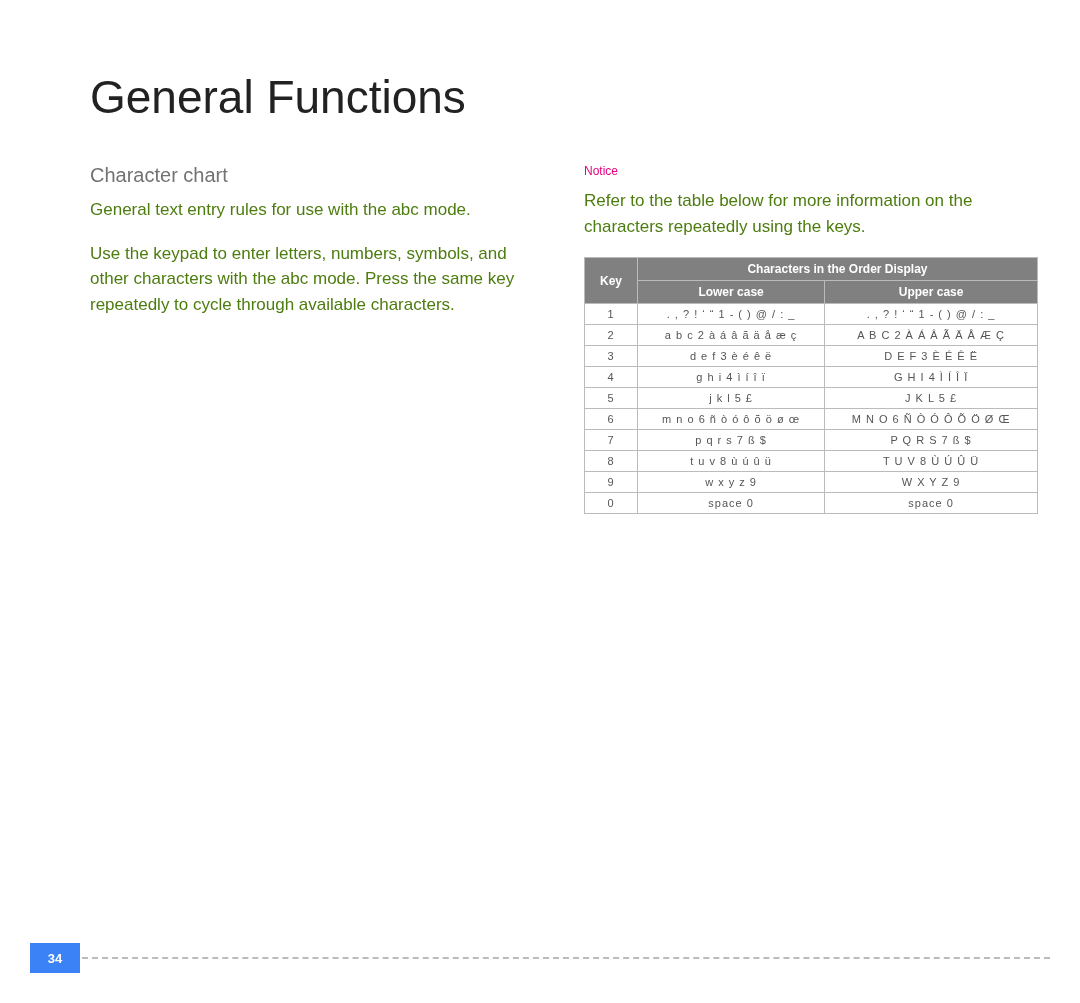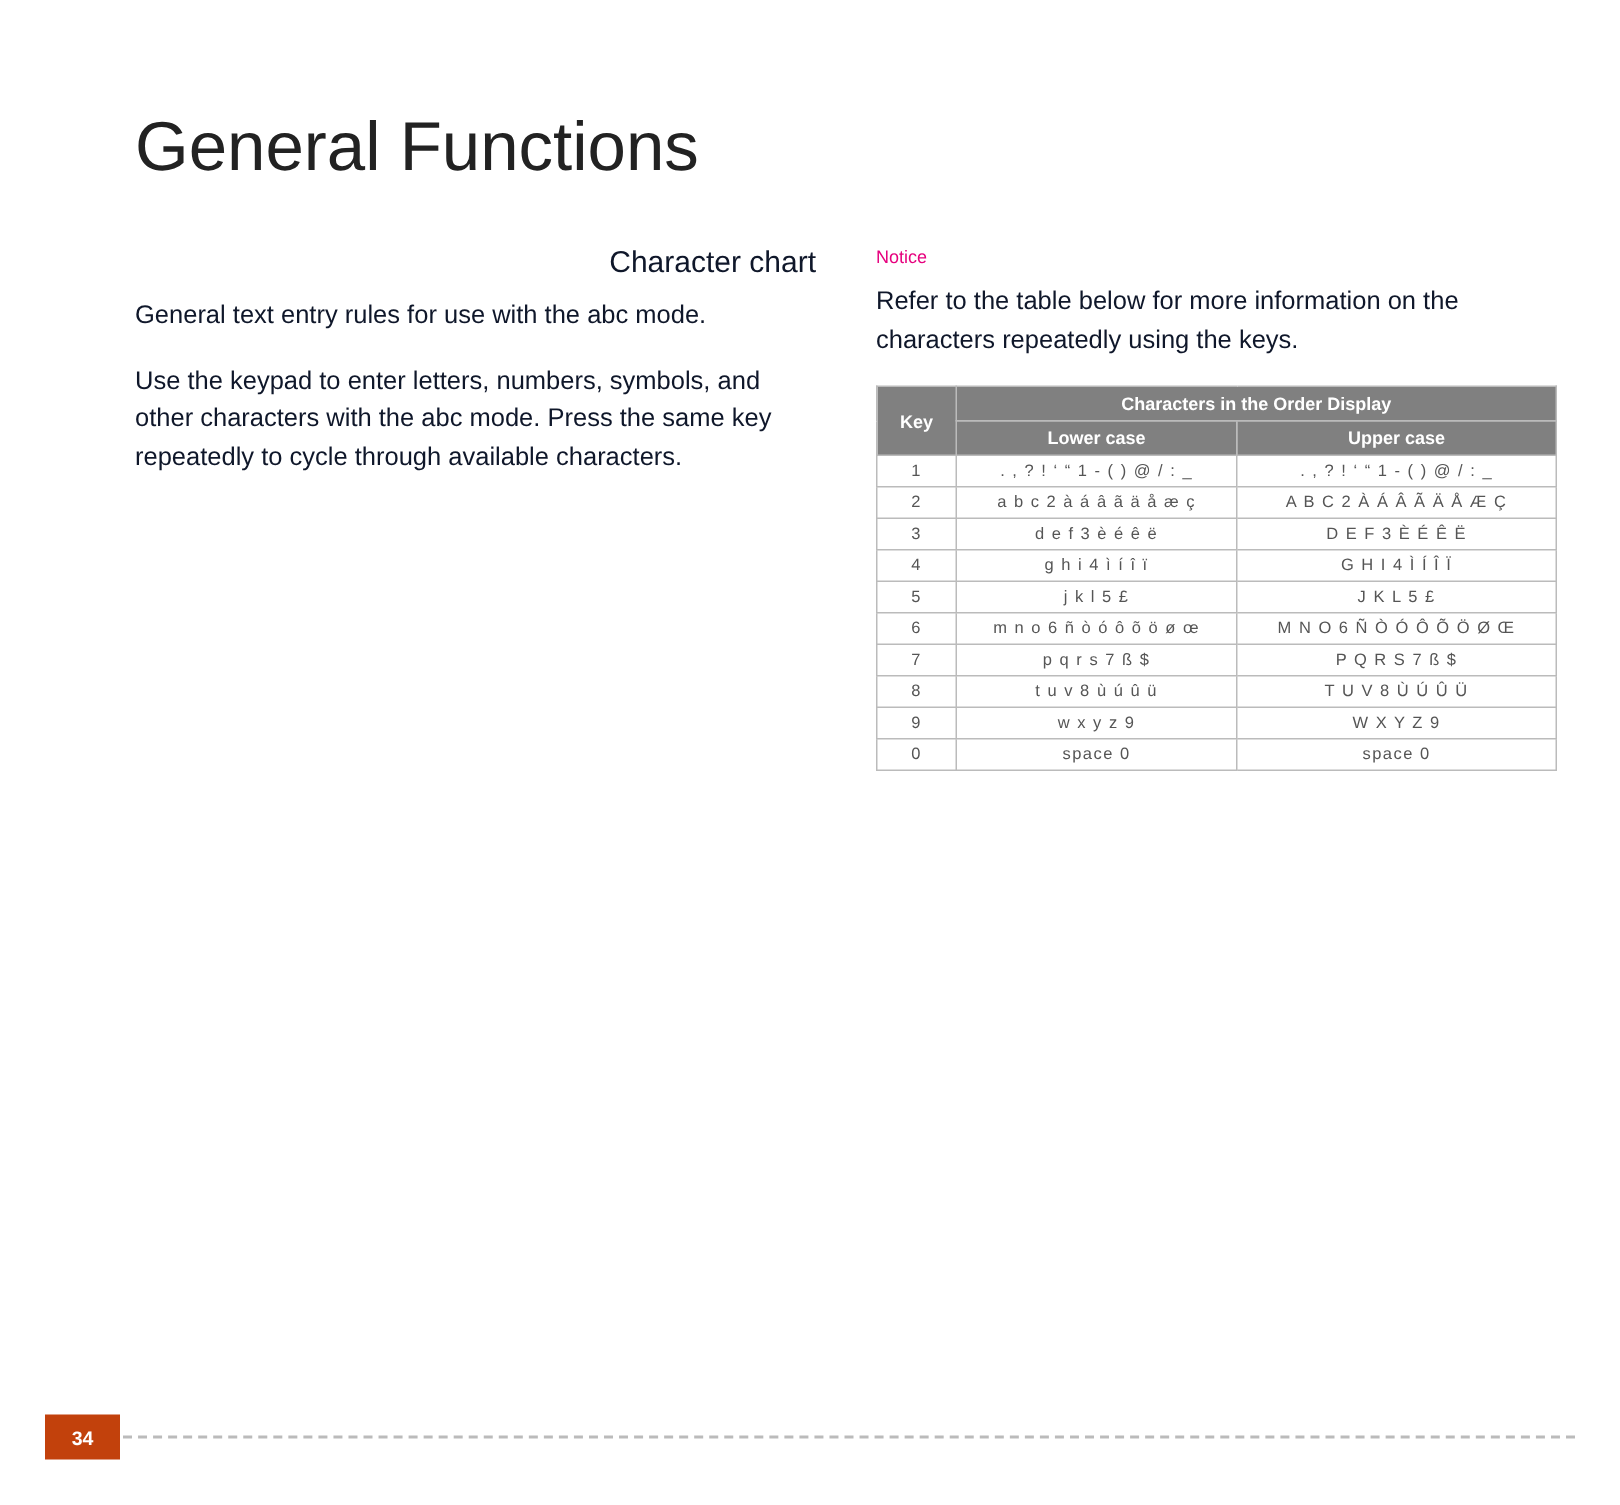--- a/index.html
+++ b/index.html
@@ -26,34 +26,33 @@
   .columns {
     display: flex;
     gap: 40px;
   }
   .col {
     flex: 1;
   }
   h2.section-orange {
     font-size: 20px;
     font-weight: 400;
-    color: #0f172a;
+    color: #737373;
     margin: 0 0 10px 0;
-    text-align: right;
   }
   h2.section-magenta {
     font-size: 12px;
     font-weight: 400;
     color: #e6007e;
     margin: 0 0 10px 0;
   }
   p.body {
     font-size: 17px;
     line-height: 1.5;
-    color: #0f172a;
+    color: #4d7c0f;
     margin: 0 0 18px 0;
   }
   table.char-table {
     border-collapse: collapse;
     width: 100%;
     font-size: 12px;
     margin-top: 12px;
   }
   table.char-table th, table.char-table td {
     border: 1px solid #bbb;
@@ -78,21 +77,21 @@
     bottom: 30px;
     width: 100%;
     height: 30px;
   }
   .page-badge {
     position: absolute;
     left: 30px;
     bottom: 0;
     width: 50px;
     height: 30px;
-    background: #c2410c;
+    background: #3b82f6;
     color: #fff;
     font-size: 13px;
     font-weight: 700;
     display: flex;
     align-items: center;
     justify-content: center;
   }
   .dash-line {
     position: absolute;
     left: 82px;

